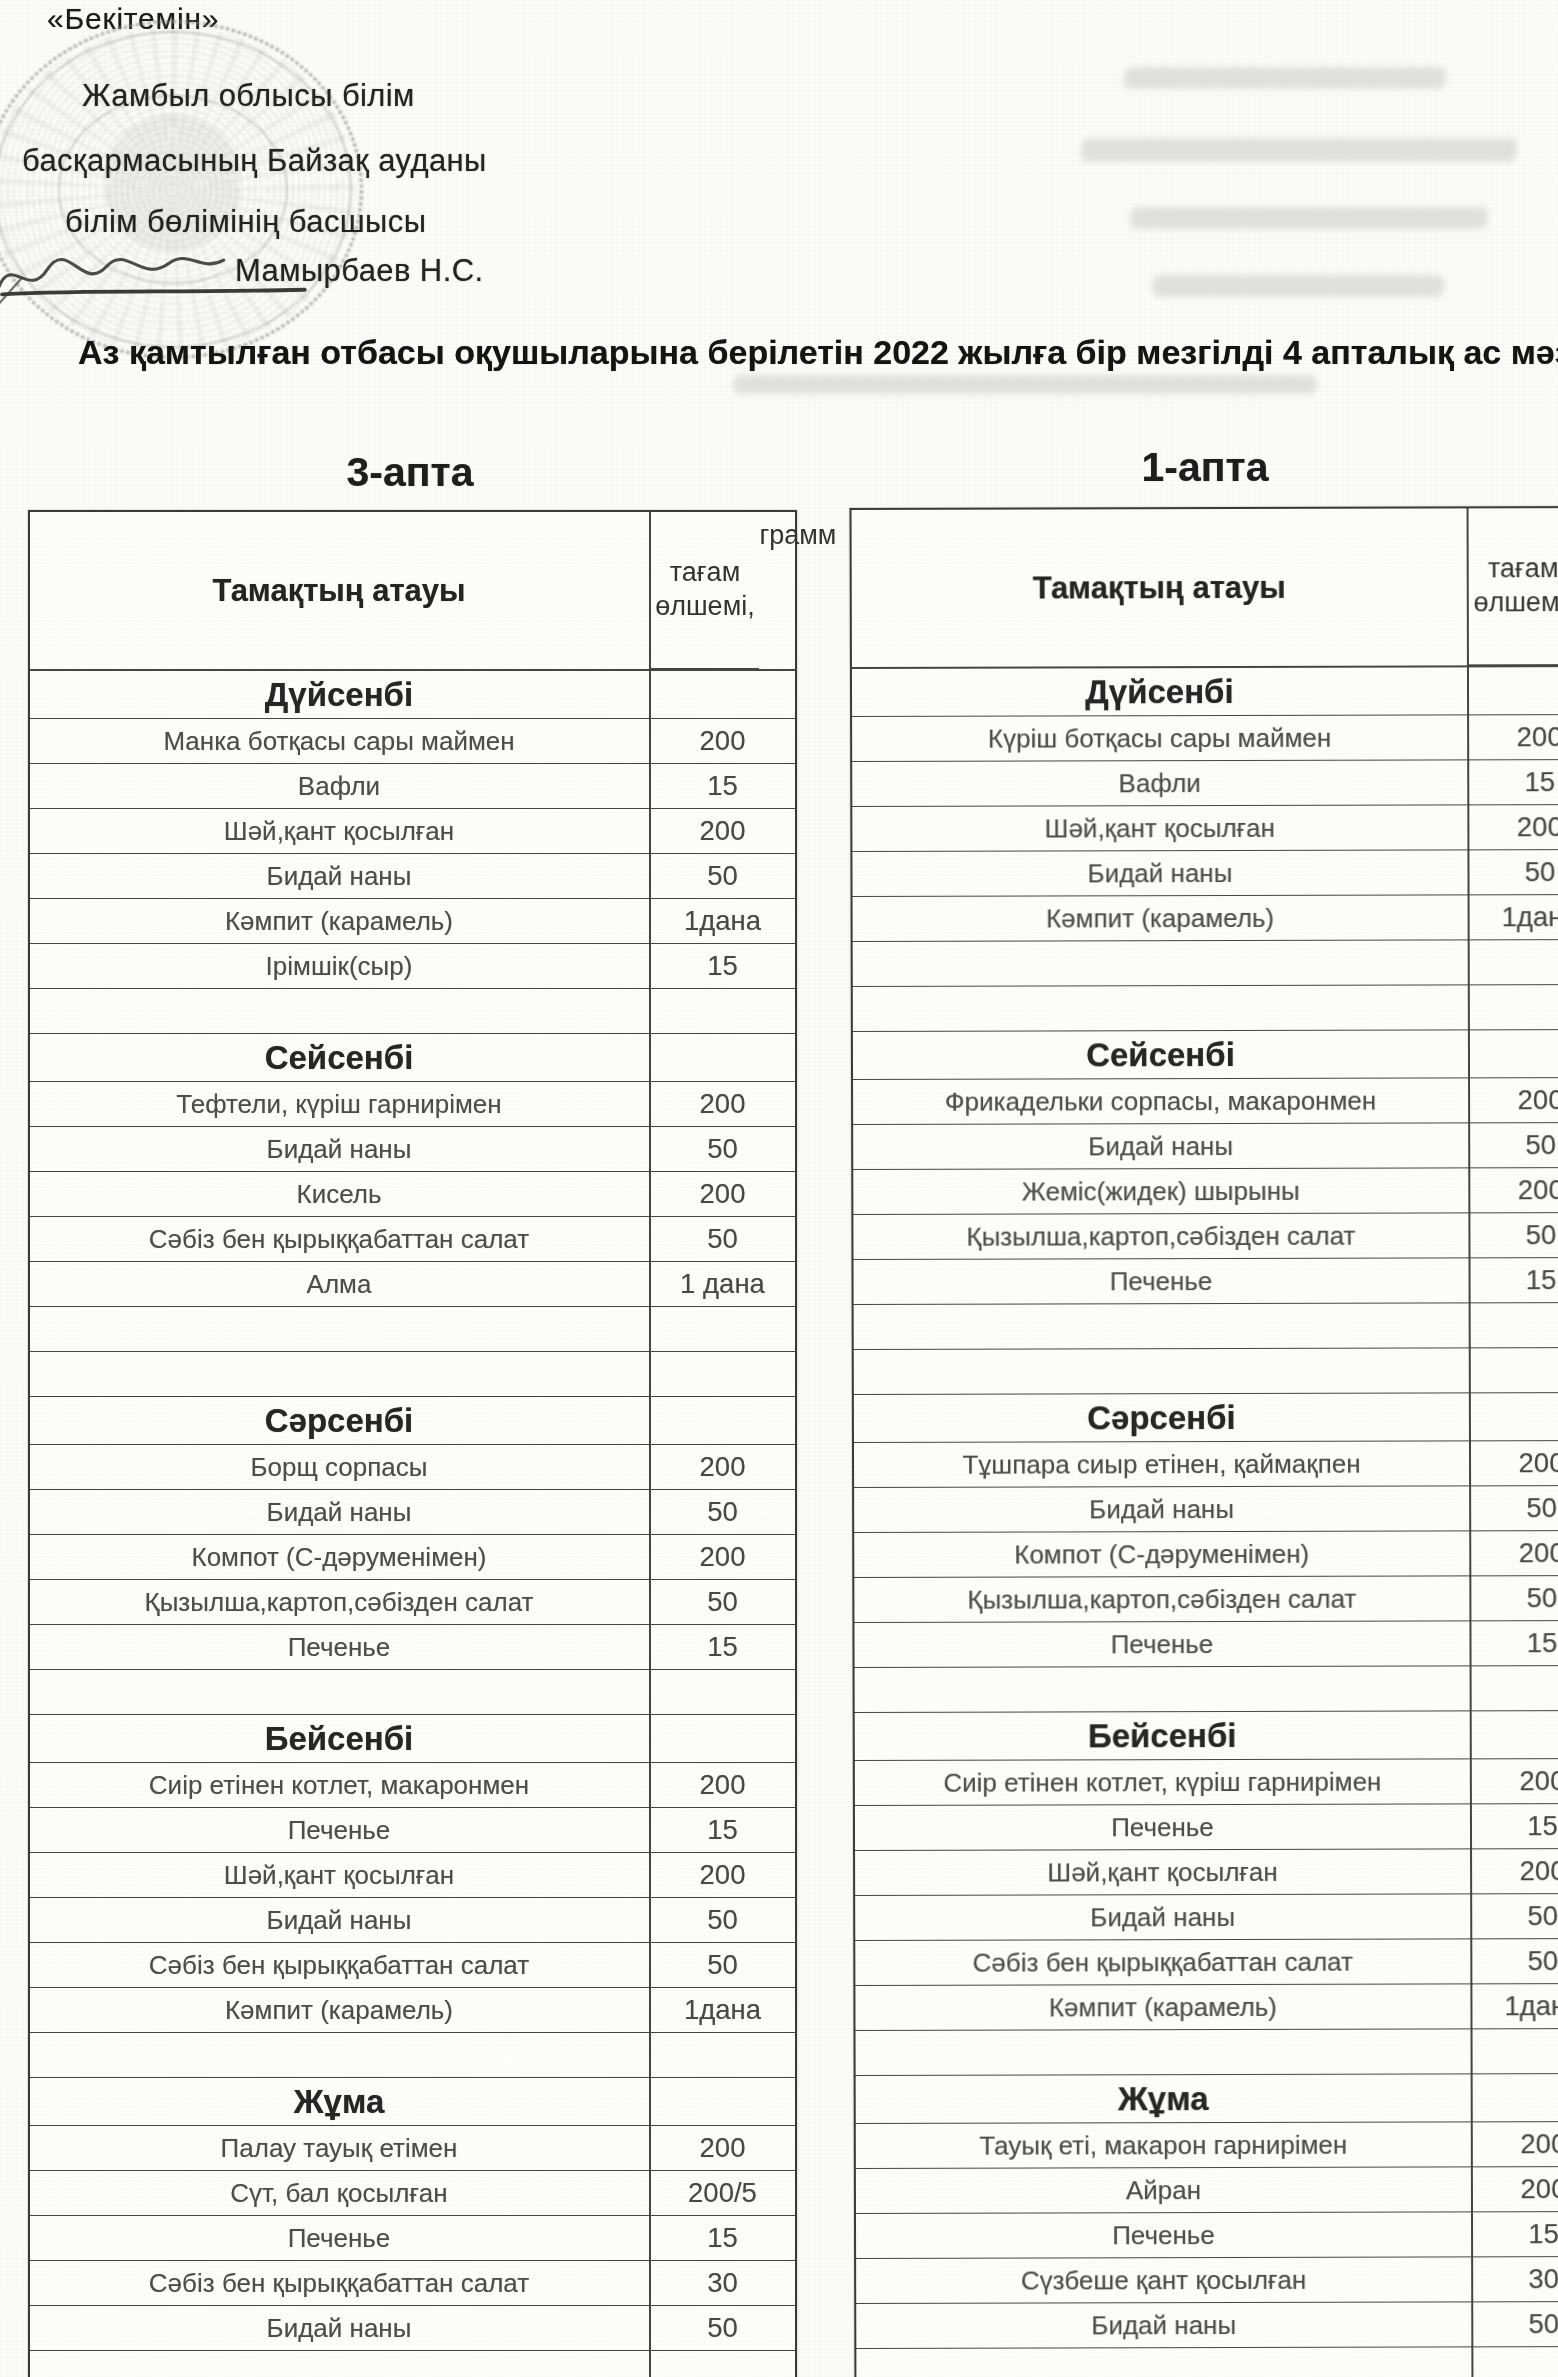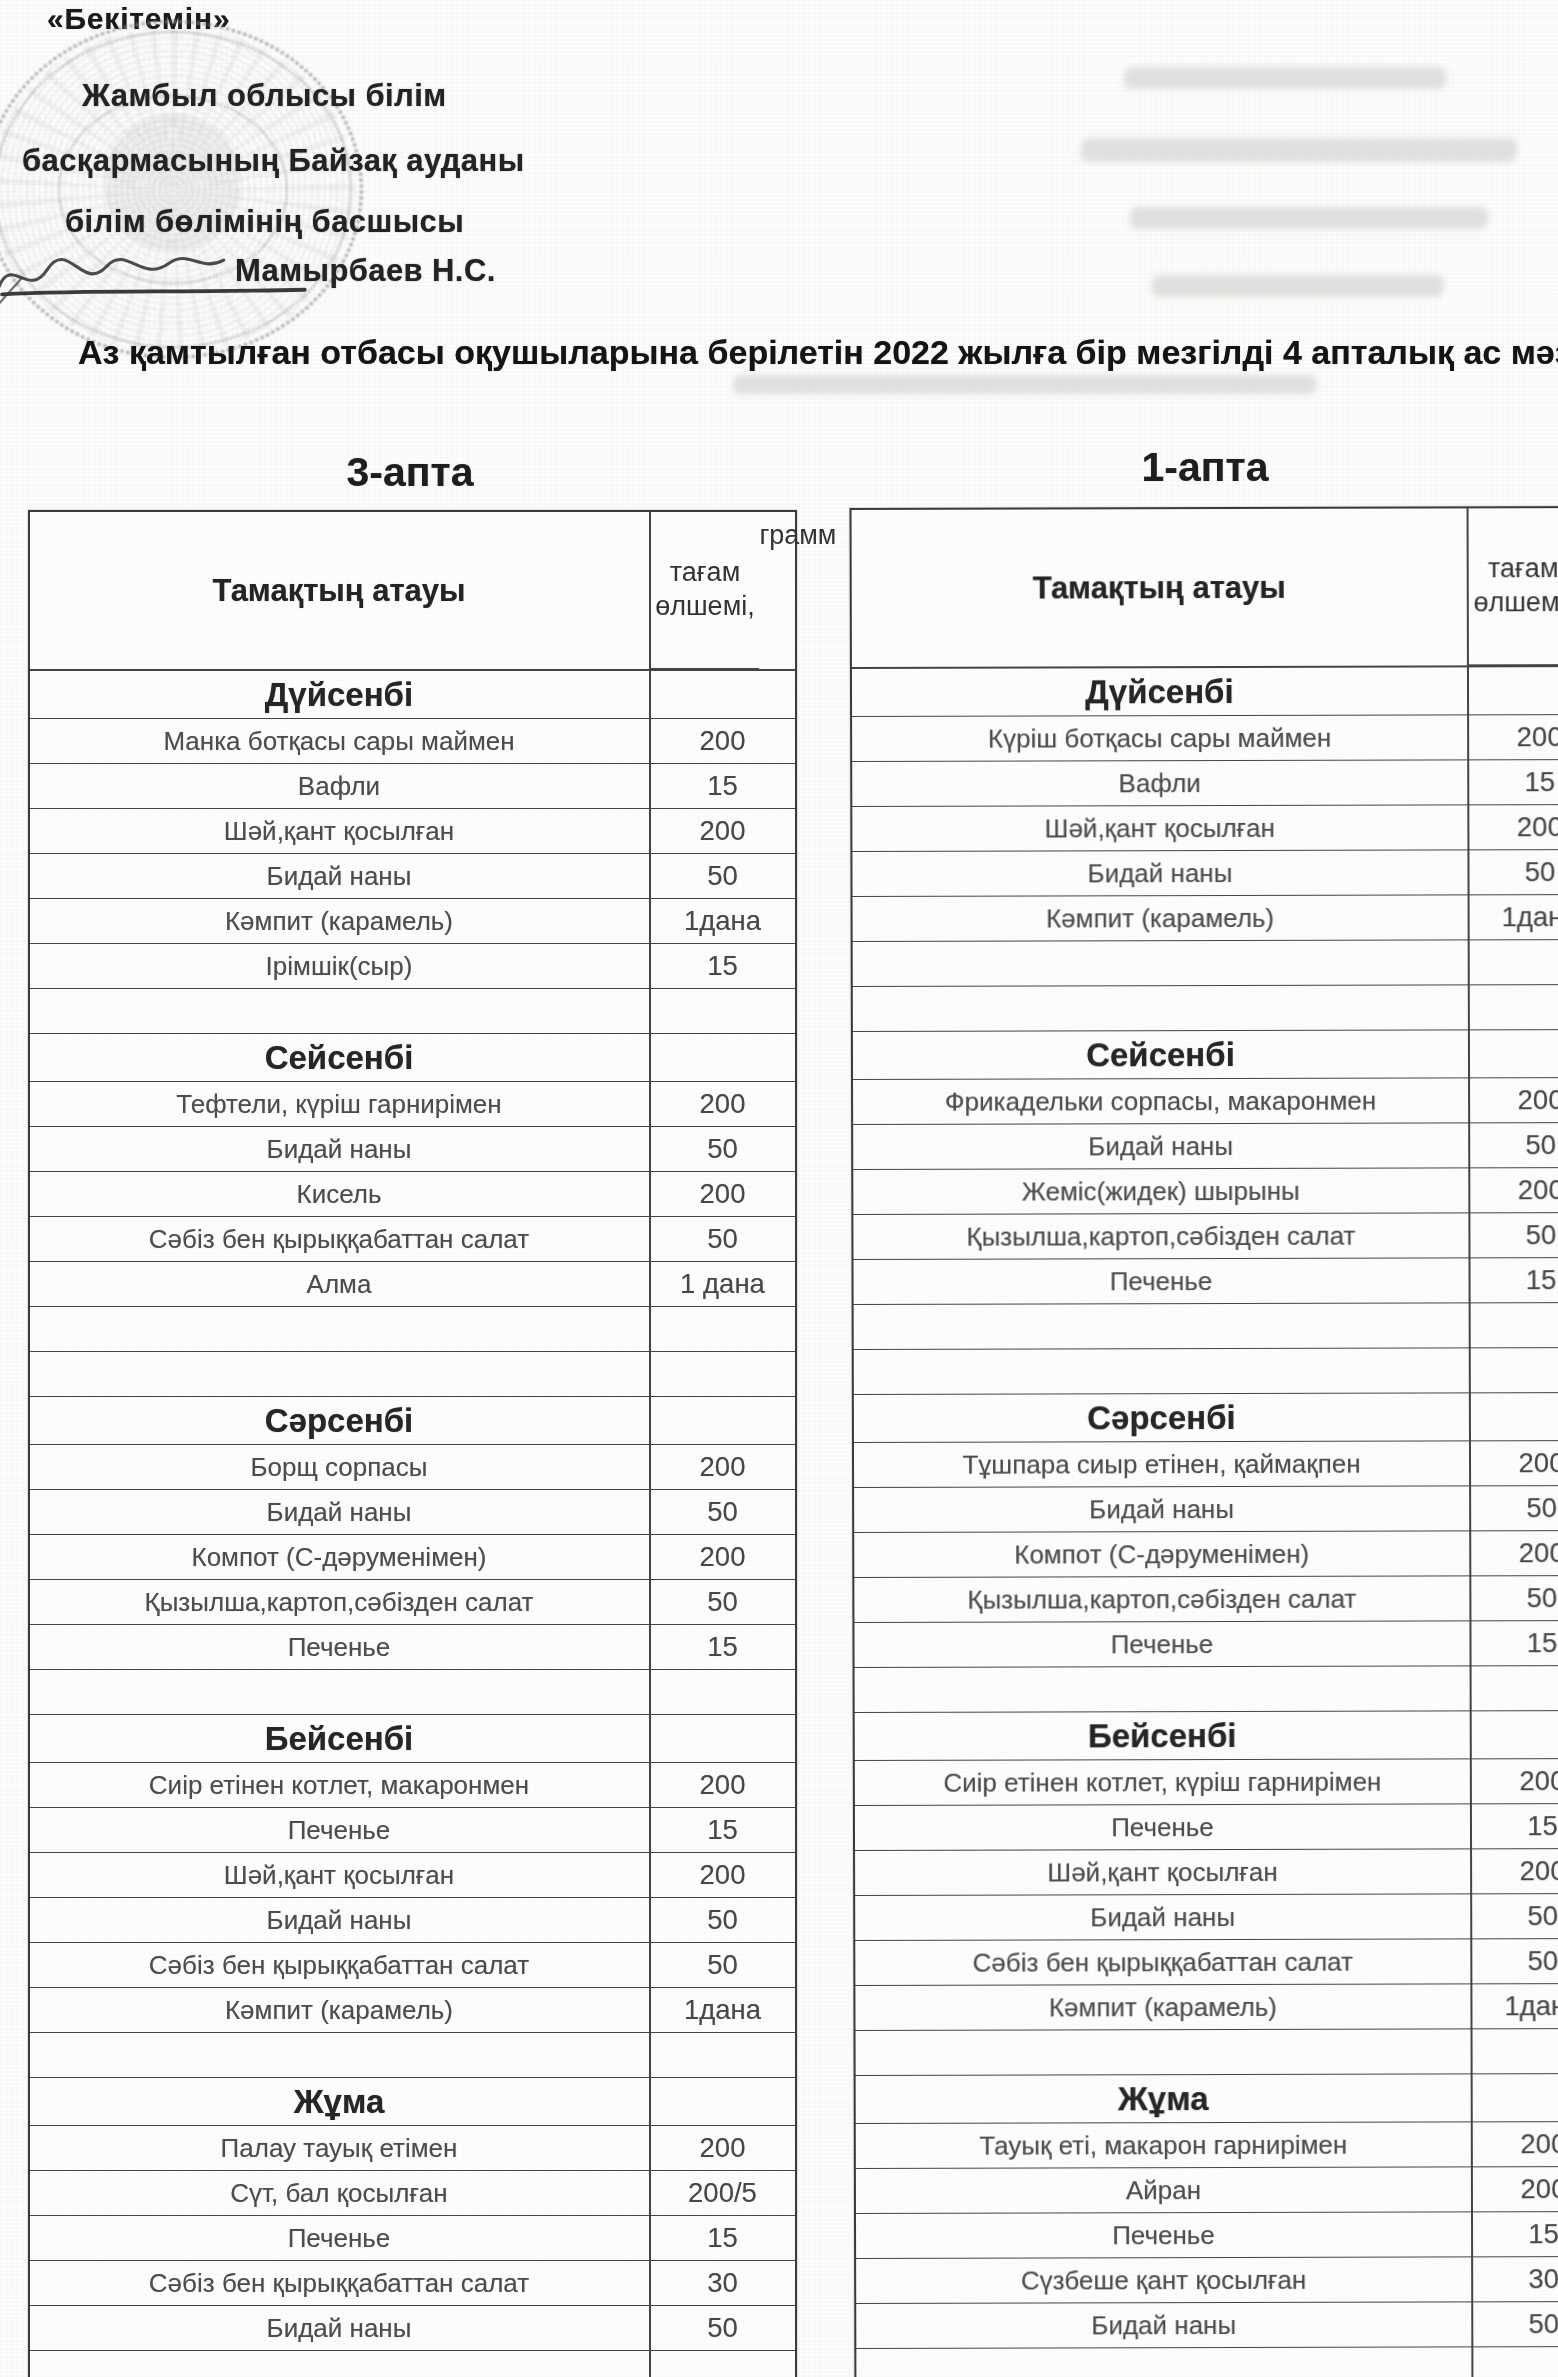--- a/index.html
+++ b/index.html
@@ -10,21 +10,21 @@
     color:#222;
   }
   #page{
     position:absolute;inset:0;
     background:
       repeating-linear-gradient(0deg, rgba(0,0,0,0.012) 0 1.6px, transparent 1.6px 3.9px),
       repeating-linear-gradient(90deg, rgba(0,0,0,0.008) 0 2.4px, transparent 2.4px 5.5px);
   }
   
   .approve{
-    position:absolute;left:47px;top:1.6px;font-size:30px;font-weight:bold;
+    position:absolute;left:47px;top:1.6px;font-size:30px;font-weight:normal;
     color:#1b1b1b;letter-spacing:0.8px;text-shadow:0 0 0.8px rgba(0,0,0,.55);
     filter:blur(0.2px);
   }
   .stamp{position:absolute;left:-17.3px;top:20.4px;width:380px;height:339px;opacity:.85;}
   .stamp .ring{position:absolute;border-radius:50%;}
   .ring.r1{inset:0;border:3.1px dotted #8d8d8d;filter:blur(1.1px);}
   .ring.r2{inset:11px;border:2.4px dotted #9b9b9b;filter:blur(0.9px);}
   .ring.r3{inset:75px;border:2.4px dotted #a0a0a0;filter:blur(1.1px);}
   .stamp .speckle{
     position:absolute;inset:6.3px;border-radius:50%;
@@ -33,21 +33,21 @@
       repeating-conic-gradient(rgba(90,90,90,.14) 0deg 2deg, transparent 2deg 8deg);
     filter:blur(1.1px);opacity:.55;
   }
   .stamp .emblem{
     position:absolute;left:32%;top:28%;width:36%;height:40%;border-radius:46%;
     background:
       repeating-radial-gradient(circle at 50% 50%, rgba(80,80,80,.35) 0 1.6px, transparent 1.6px 3.9px);
     filter:blur(1.6px);opacity:.6;
   }
   .approver-line{
-    position:absolute;font-weight:bold;font-size:31px;color:#232323;
+    position:absolute;font-weight:normal;font-size:31px;color:#232323;
     letter-spacing:0.4px;text-shadow:0 0 1.2px rgba(0,0,0,.5);filter:blur(0.3px);
     z-index:3;white-space:nowrap;
   }
   .al0{left:82px;top:78px;}
   .al1{left:22px;top:143px;}
   .al2{left:22px;top:204px;margin-left:43px;}
   .approver-name{left:235px;top:253px;}
   .signature{position:absolute;left:-4.7px;top:232px;width:345px;height:78px;z-index:3;}
   
   .ghost{

